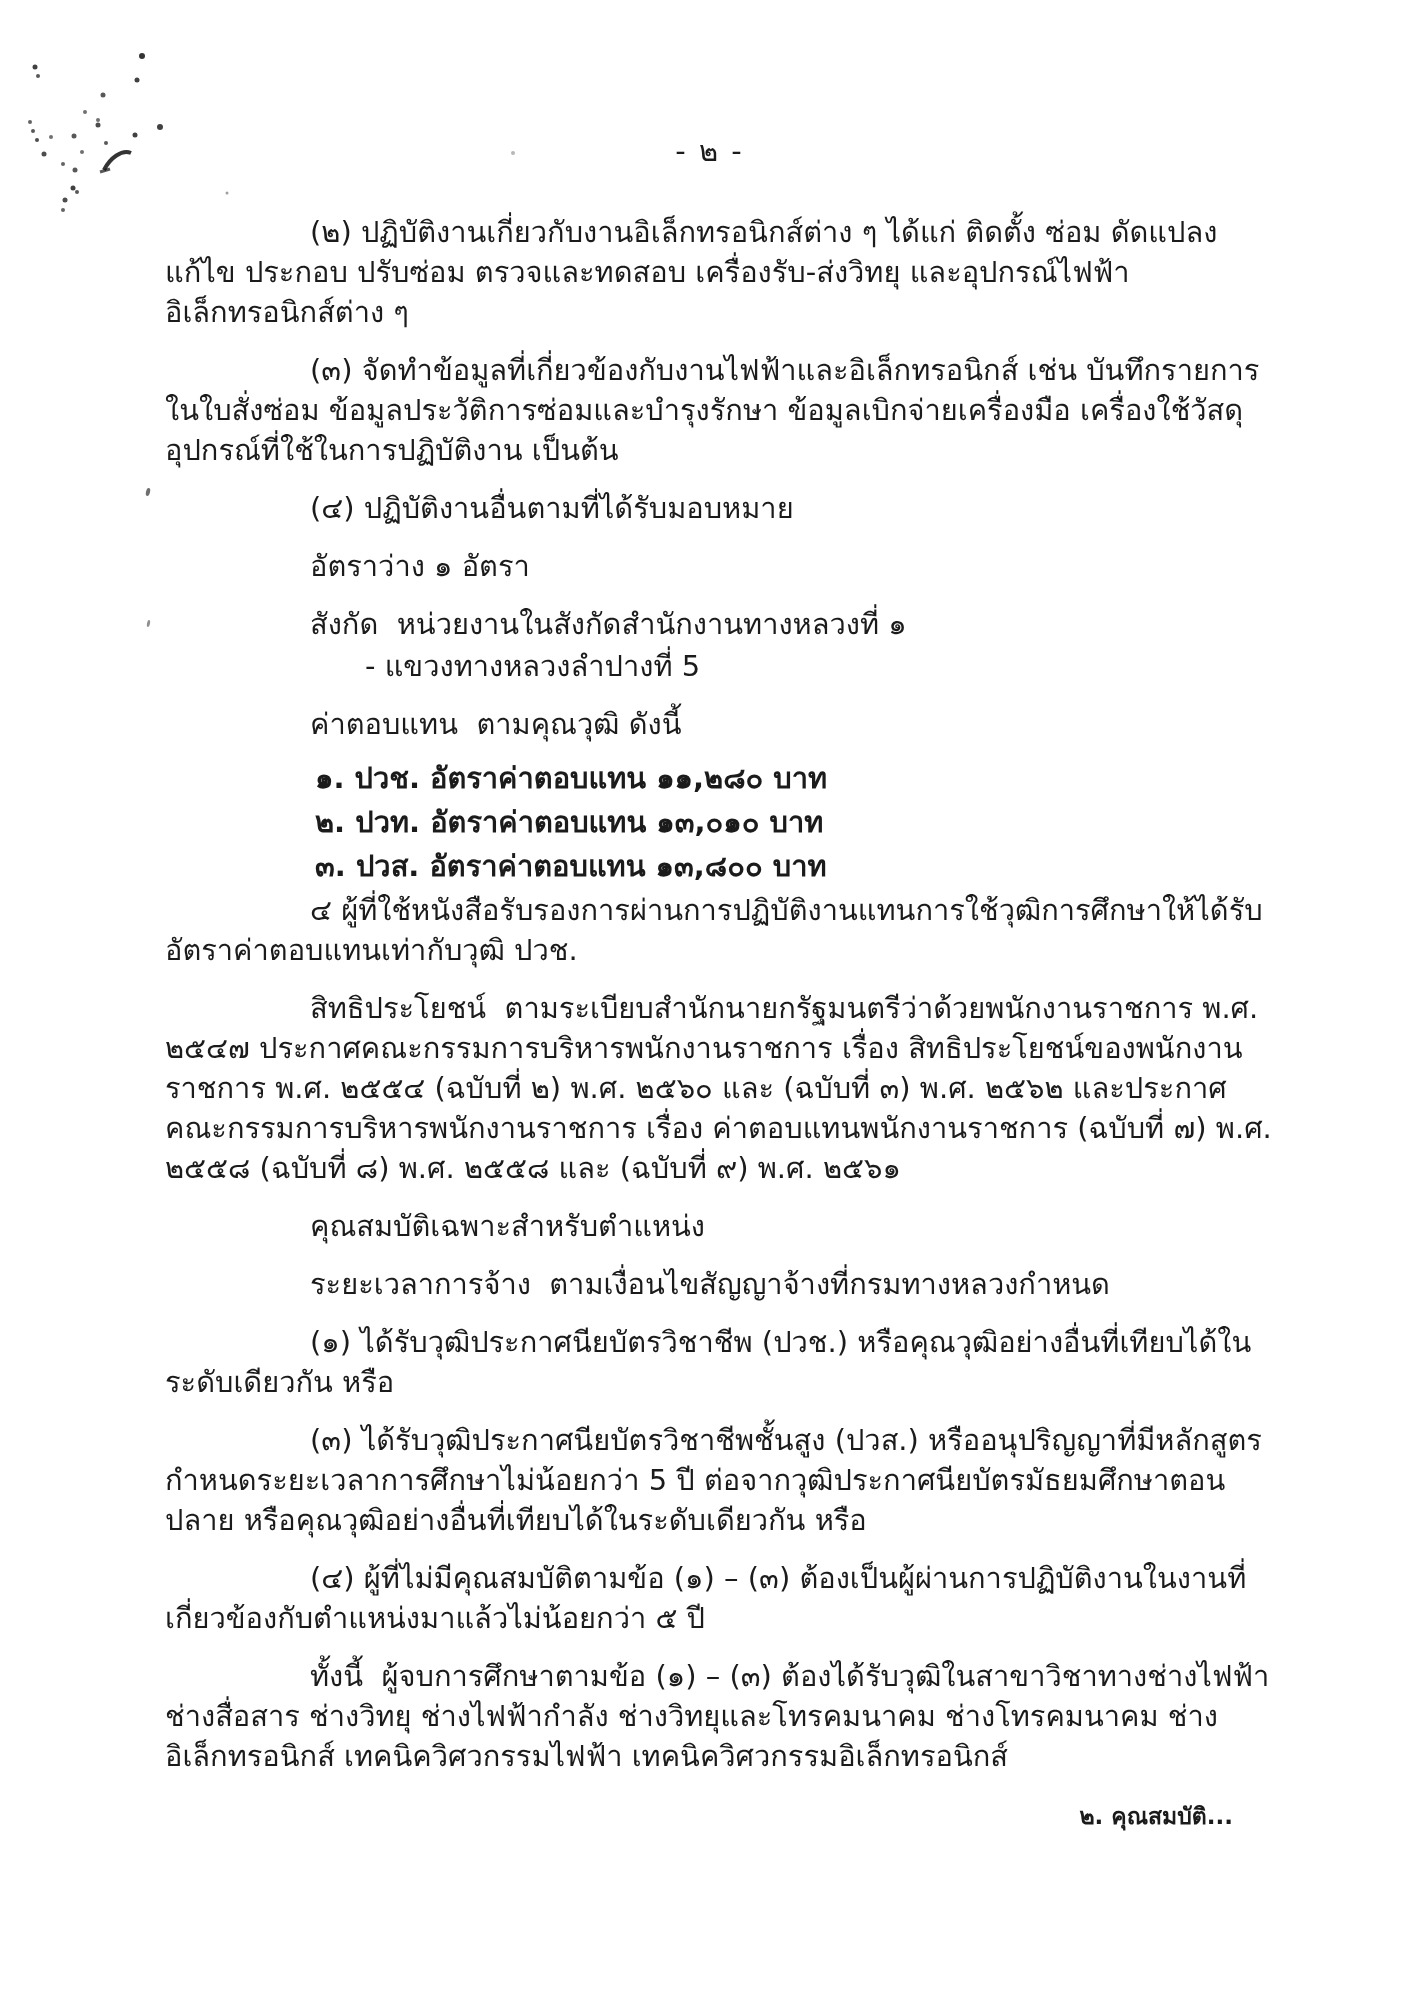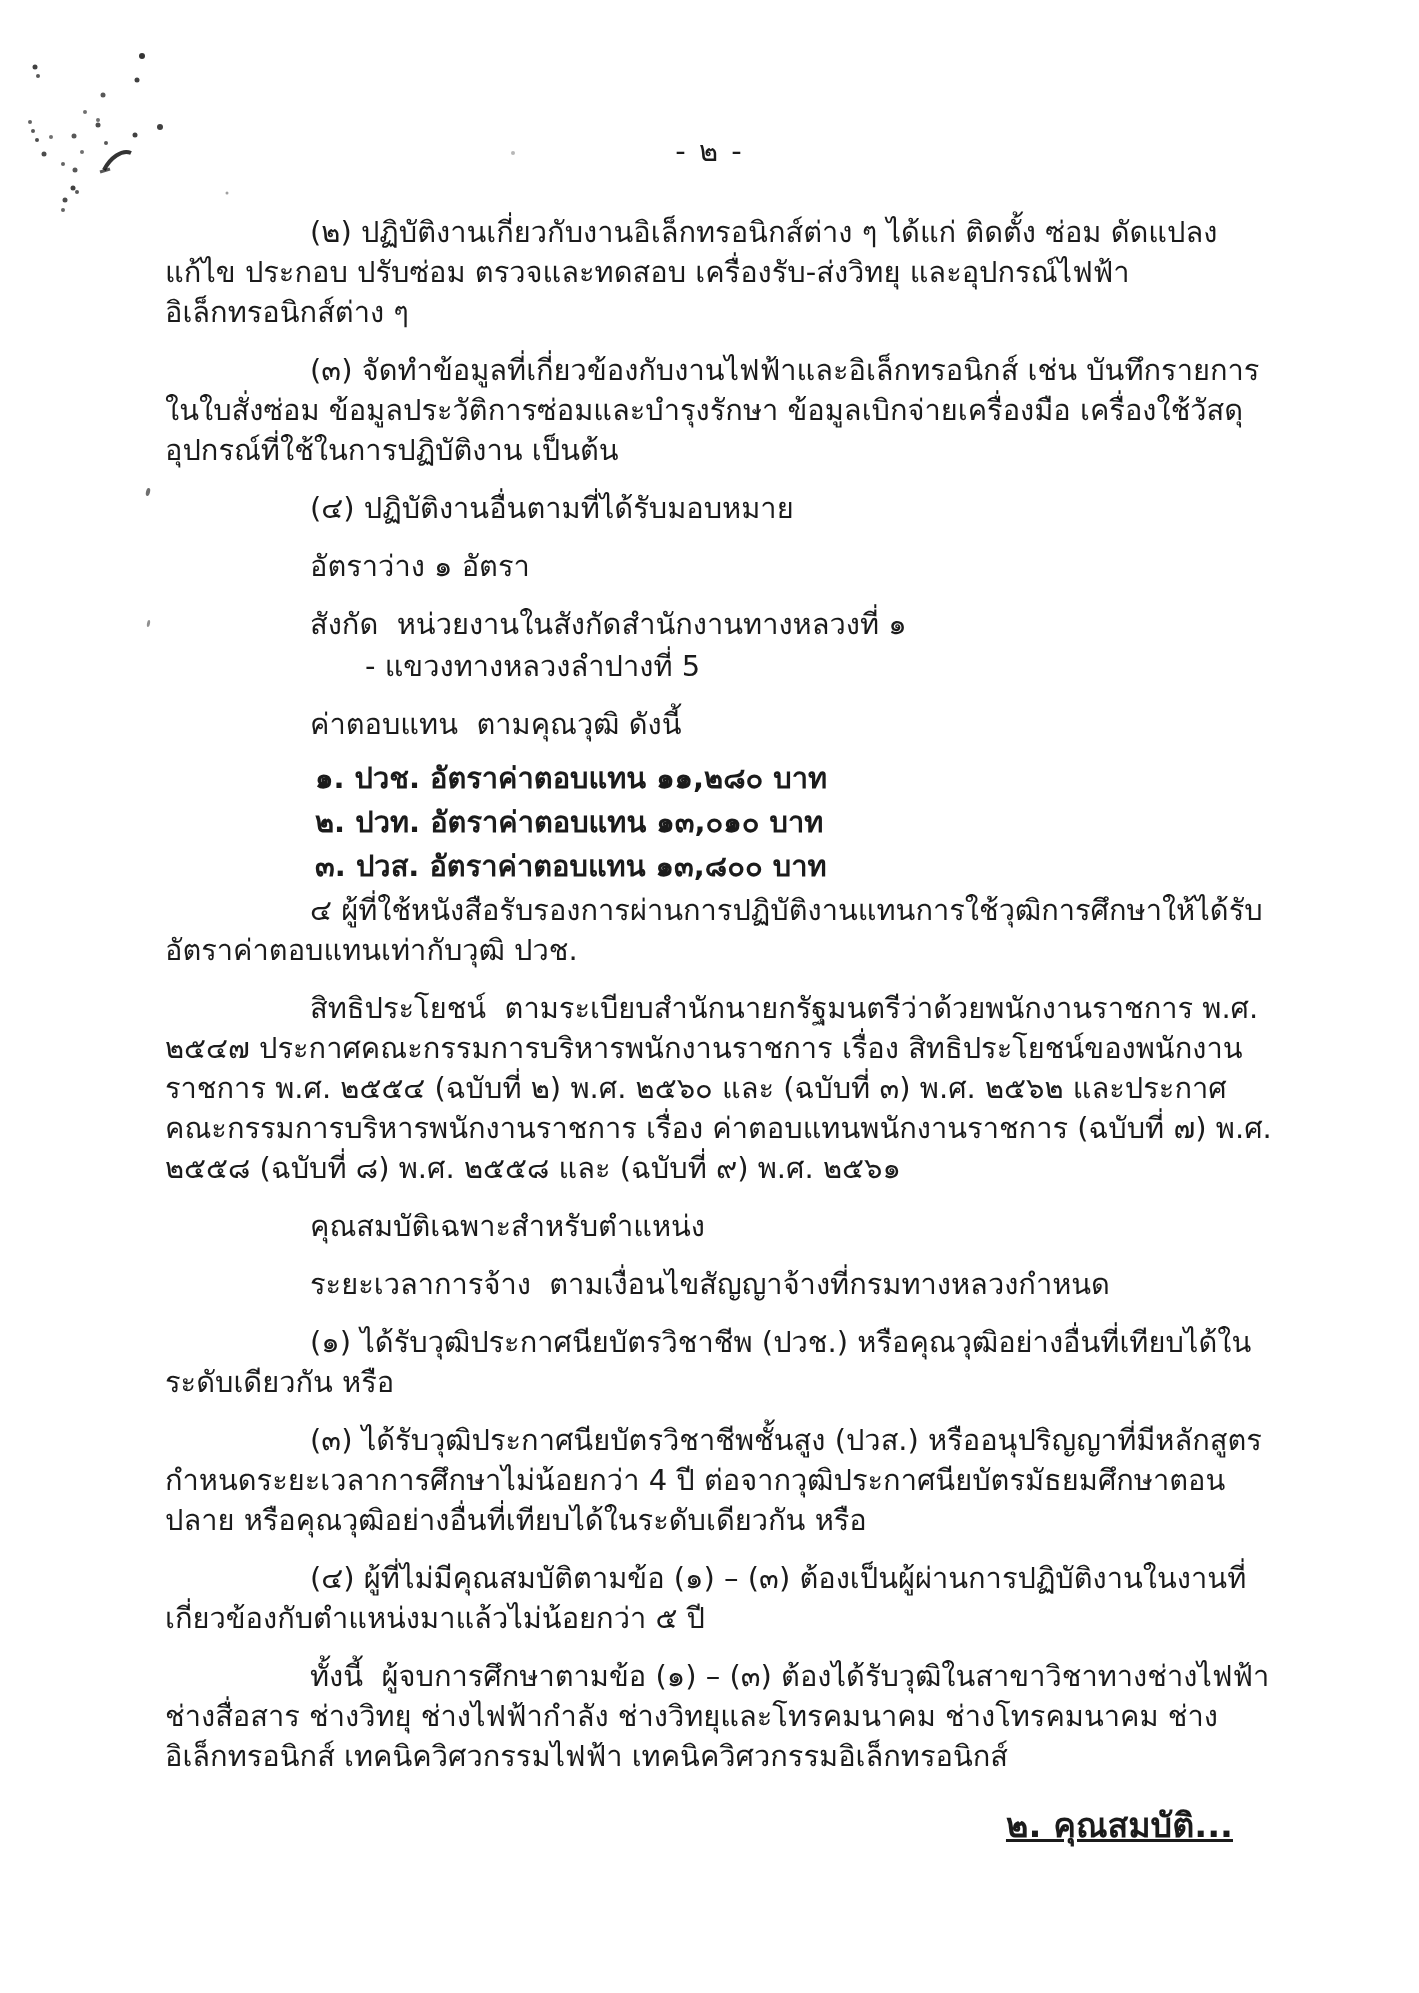--- a/index.html
+++ b/index.html
@@ -34,23 +34,22 @@
   .content p:first-child { margin-top: 0; }
   .indent { text-indent: 145px; }
   .sub-indent { margin-left: 200px !important; margin-top: 2px !important; }
   .salary-item { margin-left: 150px !important; margin-top: 4px !important; font-weight: bold; }
   .salary-item.first { margin-top: 14px !important; }
   .tight { margin-top: 4px !important; }
   .bold { font-weight: normal; }
   .footer-note {
     position: absolute;
     top: 1798px; right: 186px;
-    font-size: 34px;
+    font-size: 23px;
     font-weight: bold;
-    text-decoration: underline;
   }
   .scan-noise { position: absolute; left: 0; top: 0; }
   .stray-mark {
     position: absolute;
     background: #222; border-radius: 50%;
     opacity: .65;
   }
 </style>
 </head>
 <body>
@@ -118,21 +117,21 @@
 
     <p class="indent"><span class="bold">สิทธิประโยชน์</span>&nbsp;&nbsp;<span>ตามระเบียบสำนักนายกรัฐมนตรีว่าด้วยพนักงานราชการ พ.ศ. ๒๕๔๗ ประกาศคณะกรรมการบริหารพนักงานราชการ เรื่อง สิทธิประโยชน์ของพนักงานราชการ พ.ศ. ๒๕๕๔ (ฉบับที่ ๒) พ.ศ. ๒๕๖๐ และ (ฉบับที่ ๓) พ.ศ. ๒๕๖๒ และประกาศคณะกรรมการบริหารพนักงานราชการ เรื่อง ค่าตอบแทนพนักงานราชการ (ฉบับที่ ๗) พ.ศ. ๒๕๕๘ (ฉบับที่ ๘) พ.ศ. ๒๕๕๘ และ (ฉบับที่ ๙) พ.ศ. ๒๕๖๑</span></p>
 
     <p class="indent bold">คุณสมบัติเฉพาะสำหรับตำแหน่ง</p>
 
     <p class="indent"><span class="bold">ระยะเวลาการจ้าง</span>&nbsp;&nbsp;<span>ตามเงื่อนไขสัญญาจ้างที่กรมทางหลวงกำหนด</span></p>
 
     <p class="indent">(๑) ได้รับวุฒิประกาศนียบัตรวิชาชีพ (ปวช.) หรือคุณวุฒิอย่างอื่นที่เทียบได้ในระดับเดียวกัน หรือ</p>
 
 
-    <p class="indent">(๓) ได้รับวุฒิประกาศนียบัตรวิชาชีพชั้นสูง (ปวส.) หรืออนุปริญญาที่มีหลักสูตรกำหนดระยะเวลาการศึกษาไม่น้อยกว่า 4 ปี ต่อจากวุฒิประกาศนียบัตรมัธยมศึกษาตอนปลาย หรือคุณวุฒิอย่างอื่นที่เทียบได้ในระดับเดียวกัน หรือ</p>
+    <p class="indent">(๓) ได้รับวุฒิประกาศนียบัตรวิชาชีพชั้นสูง (ปวส.) หรืออนุปริญญาที่มีหลักสูตรกำหนดระยะเวลาการศึกษาไม่น้อยกว่า 5 ปี ต่อจากวุฒิประกาศนียบัตรมัธยมศึกษาตอนปลาย หรือคุณวุฒิอย่างอื่นที่เทียบได้ในระดับเดียวกัน หรือ</p>
 
     <p class="indent">(๔) ผู้ที่ไม่มีคุณสมบัติตามข้อ (๑) – (๓) ต้องเป็นผู้ผ่านการปฏิบัติงานในงานที่เกี่ยวข้องกับตำแหน่งมาแล้วไม่น้อยกว่า ๕ ปี</p>
 
     <p class="indent"><span class="bold">ทั้งนี้</span>&nbsp;&nbsp;<span>ผู้จบการศึกษาตามข้อ (๑) – (๓) ต้องได้รับวุฒิในสาขาวิชาทางช่างไฟฟ้า ช่างสื่อสาร ช่างวิทยุ ช่างไฟฟ้ากำลัง ช่างวิทยุและโทรคมนาคม ช่างโทรคมนาคม ช่างอิเล็กทรอนิกส์ เทคนิควิศวกรรมไฟฟ้า เทคนิควิศวกรรมอิเล็กทรอนิกส์</span></p>
 
   </div>
 
   <div class="footer-note">๒. คุณสมบัติ...</div>
 
 </div>

